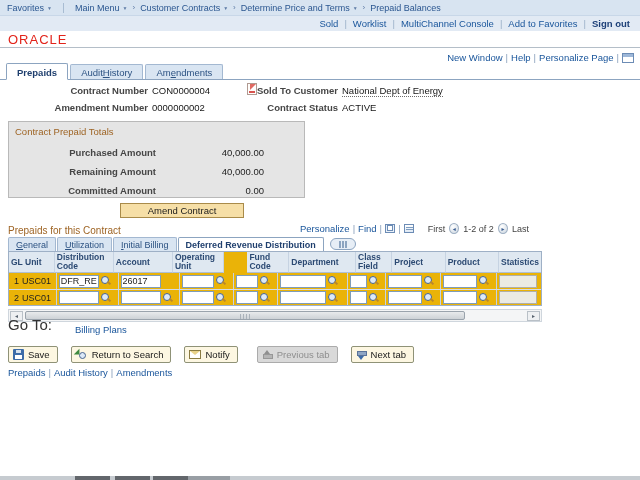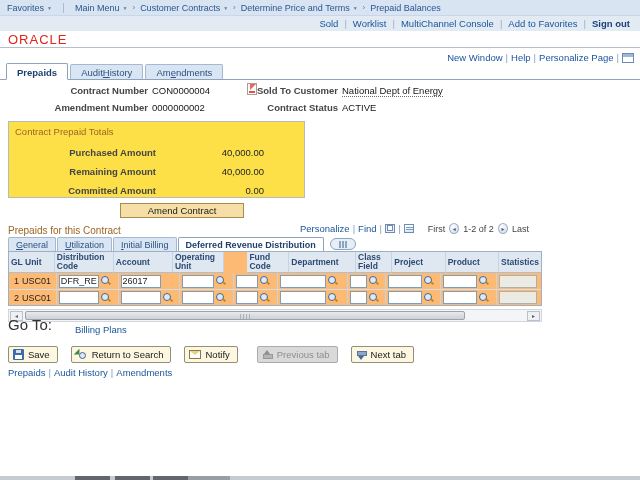--- a/index.html
+++ b/index.html
@@ -36,21 +36,21 @@
 
   
   .flabel{position:absolute;font-weight:bold;color:#454545;text-align:right;font-size:9.5px}
   .fvalue{position:absolute;color:#161616;font-size:9.5px}
   .dotted{border-bottom:1px dotted #6b6b6b;cursor:pointer}
   .ic-doc{display:inline-block;width:10px;height:12px;background:#fffdfa;border:1px solid #b09a92;position:relative;cursor:pointer}
   .ic-doc::before{content:"";position:absolute;right:0;top:0;border:3px solid;border-color:#e06a63 #fff #fff #e06a63}
   .ic-doc::after{content:"";position:absolute;left:1px;bottom:1px;width:6px;height:2px;background:#d9534f}
 
   
-  #totalsbox{position:absolute;left:8px;top:121px;width:297px;height:77px;border:1px solid #b9b9b9;background:#fde047}
+  #totalsbox{position:absolute;left:8px;top:121px;width:297px;height:77px;border:1px solid #b9b9b9;background:#e5e5e5}
   #totalstitle{position:absolute;left:6px;top:4px;color:#9e6424;font-size:9.5px}
   #totrows{position:absolute;left:2px;top:23px;width:290px}
   .trow{position:relative;height:19px}
   .tlabel{position:absolute;left:0;top:2px;width:145px;text-align:right;font-weight:bold;color:#454545;font-size:9.5px}
   .tvalue{position:absolute;left:145px;top:2px;width:108px;text-align:right;font-size:9.5px}
 
   
   #amendbtn{position:absolute;left:120px;top:203px;width:124px;height:15px;background:#f6dfa7;border:1px solid #a98b4a;font-size:9.5px;display:flex;align-items:center;justify-content:center;cursor:pointer;color:#1a1a1a}
 
   
@@ -64,21 +64,21 @@
   .navbtn{display:inline-flex;width:11px;height:11px;border-radius:50%;border:1px solid #9fb0c4;background:radial-gradient(circle at 35% 30%,#fff,#ccd6e0);align-items:center;justify-content:center;font-size:5px;color:#3c5f92;cursor:pointer;margin:0 1px}
 
   
   #subtabs{position:absolute;left:8px;top:237px;height:14px;display:flex;align-items:flex-end}
   .stab{height:14px;padding:0 7px;background:#d9e5f2;border:1px solid #a3b8d1;border-bottom:none;margin-right:1px;font-size:9px;color:#2c5282;display:flex;align-items:center;cursor:pointer;border-radius:2px 2px 0 0}
   .stab.active{background:#fff;border-color:#8ca4c0;font-weight:bold;color:#1f3f6e}
   #showcols{width:26px;height:12px;border:1px solid #8ca4c0;border-radius:6px;background:#e7eef6;display:flex;align-items:center;justify-content:center;gap:1px;cursor:pointer;margin-left:5px;margin-bottom:1px}
   #showcols .bar{width:2px;height:7px;background:#fff;border:1px solid #8ca4c0}
 
   
-  #grid{position:absolute;left:8px;top:251px;width:534px;border:1px solid #9eb0c6;background:#fdba74}
+  #grid{position:absolute;left:8px;top:251px;width:534px;border:1px solid #9eb0c6;background:#eab308}
   .grow{display:flex}
   .ghead{height:21px}
   .ghead .gcell{background:#dfe8f1;color:#2c4a73;font-weight:bold;font-size:8.5px;border-bottom:1px solid #aebfd3;line-height:1.05}
   .gcell{border-right:1px solid #c6d3e2;padding:1px 2px;display:flex;align-items:center;overflow:hidden;height:100%}
   .gcell.last{border-right:none;white-space:nowrap}
   .gdata{height:16px}
   .gdata + .gdata{border-top:1px solid #d4dce6}
   .rownum{width:8px;text-align:right;margin-right:3px;font-size:9px;color:#222}
   .glunit{font-size:9px;color:#222}
   .ginput{height:13px;border:1px solid #7f9db9;font-size:9px;padding:0 1px;font-family:"Liberation Sans",sans-serif;background:#fff;color:#222}

